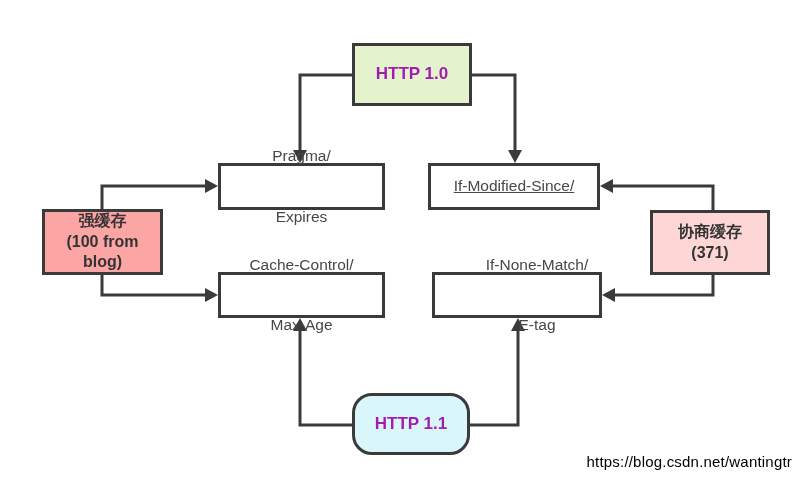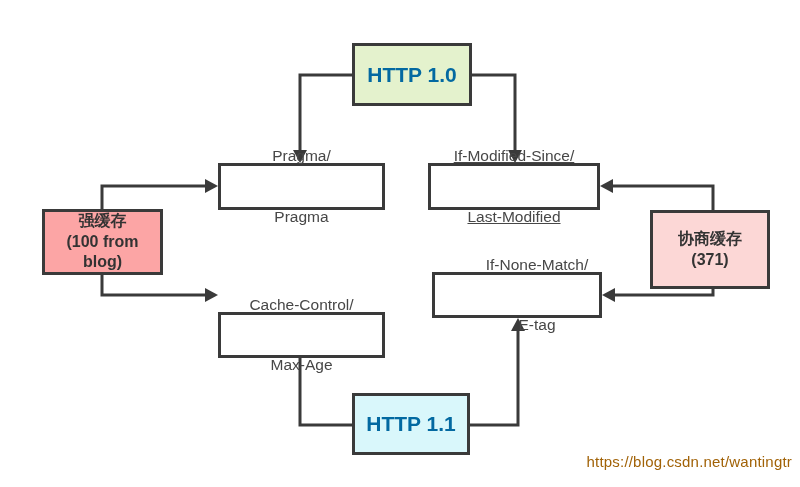--- a/index.html
+++ b/index.html
@@ -48,40 +48,40 @@
     font-weight: 400;
     color: #474747;
     gap: 40px;
   }
   .node-accent {
     font-size: 16px;
     font-weight: 700;
     color: #333333;
   }
   .node-http {
-    font-size: 21px;
+    font-size: 17px;
     font-weight: 700;
-    color: #0369a1;
+    color: #a21caf;
   }
   .watermark {
     position: absolute;
     right: 8px;
     top: 453px;
     font-size: 15px;
     color: #8c8c8c;
     letter-spacing: 0.2px;
   }
 
   
   .n-http10       { left: 352px; top: 43px;  width: 120px; height: 63px; }
   .n-pragma       { left: 218px; top: 163px; width: 167px; height: 47px; }
   .n-ifmodified   { left: 428px; top: 163px; width: 172px; height: 47px; text-decoration: underline; }
   .n-strongcache  { left: 42px;  top: 209px; width: 121px; height: 66px; }
-  .n-negcache     { left: 650px; top: 210px; width: 120px; height: 79px; }
-  .n-cachecontrol { left: 218px; top: 272px; width: 167px; height: 46px; margin-top: 40px; }
+  .n-negcache     { left: 650px; top: 210px; width: 120px; height: 65px; }
+  .n-cachecontrol { left: 218px; top: 272px; width: 167px; height: 46px; }
   .n-ifnonematch  { left: 432px; top: 272px; width: 170px; height: 46px; }
   .n-http11       { left: 352px; top: 393px; width: 118px; height: 62px; }
 </style>
 </head>
 <body>
 
 <div class="canvas" style="background-color: rgb(255, 255, 255);">
 
   <svg class="arrows-layer" viewBox="0 0 800 487" xmlns="http://www.w3.org/2000/svg">
 
@@ -125,26 +125,25 @@
       <polygon class="arrow-head" points="511,331 525,331 518,318"></polygon>
     </g>
   </svg>
 
   <div class="node node-http n-http10" style="background-color: rgb(228, 242, 205);">
     <span class="line">HTTP 1.0</span>
   </div>
 
   <div class="node node-plain n-pragma" style="background-color: rgb(255, 255, 255);">
     <span class="line">Pragma/</span>
-    <span class="line">Pragma</span>
+    <span class="line">Expires</span>
   </div>
 
   <div class="node node-plain n-ifmodified" style="background-color: rgb(255, 255, 255);">
     <span class="line">If-Modified-Since/</span>
-    <span class="line">Last-Modified</span>
   </div>
 
   <div class="node node-accent n-strongcache" style="background-color: #fca5a5;">
     <span class="line">强缓存</span>
     <span class="line">(100 from</span>
     <span class="line">blog)</span>
   </div>
 
   <div class="node node-accent n-negcache" style="background-color: rgb(252, 215, 214);">
     <span class="line">协商缓存</span>
@@ -154,19 +153,19 @@
   <div class="node node-plain n-cachecontrol" style="background-color: rgb(255, 255, 255);">
     <span class="line">Cache-Control/</span>
     <span class="line">Max-Age</span>
   </div>
 
   <div class="node node-plain n-ifnonematch" style="background-color: rgb(255, 255, 255); padding-left: 40px;">
     <span class="line">If-None-Match/</span>
     <span class="line">E-tag</span>
   </div>
 
-  <div class="node node-http n-http11" style="background-color: rgb(217, 247, 251);">
+  <div class="node node-http n-http11" style="background-color: rgb(217, 247, 251); border-radius: 20px;">
     <span class="line">HTTP 1.1</span>
   </div>
 
-  <div class="watermark" style="color: #a16207;">https://blog.csdn.net/wantingtr</div>
+  <div class="watermark" style="color: #000000;">https://blog.csdn.net/wantingtr</div>
 
 </div>
 
 </body></html>

